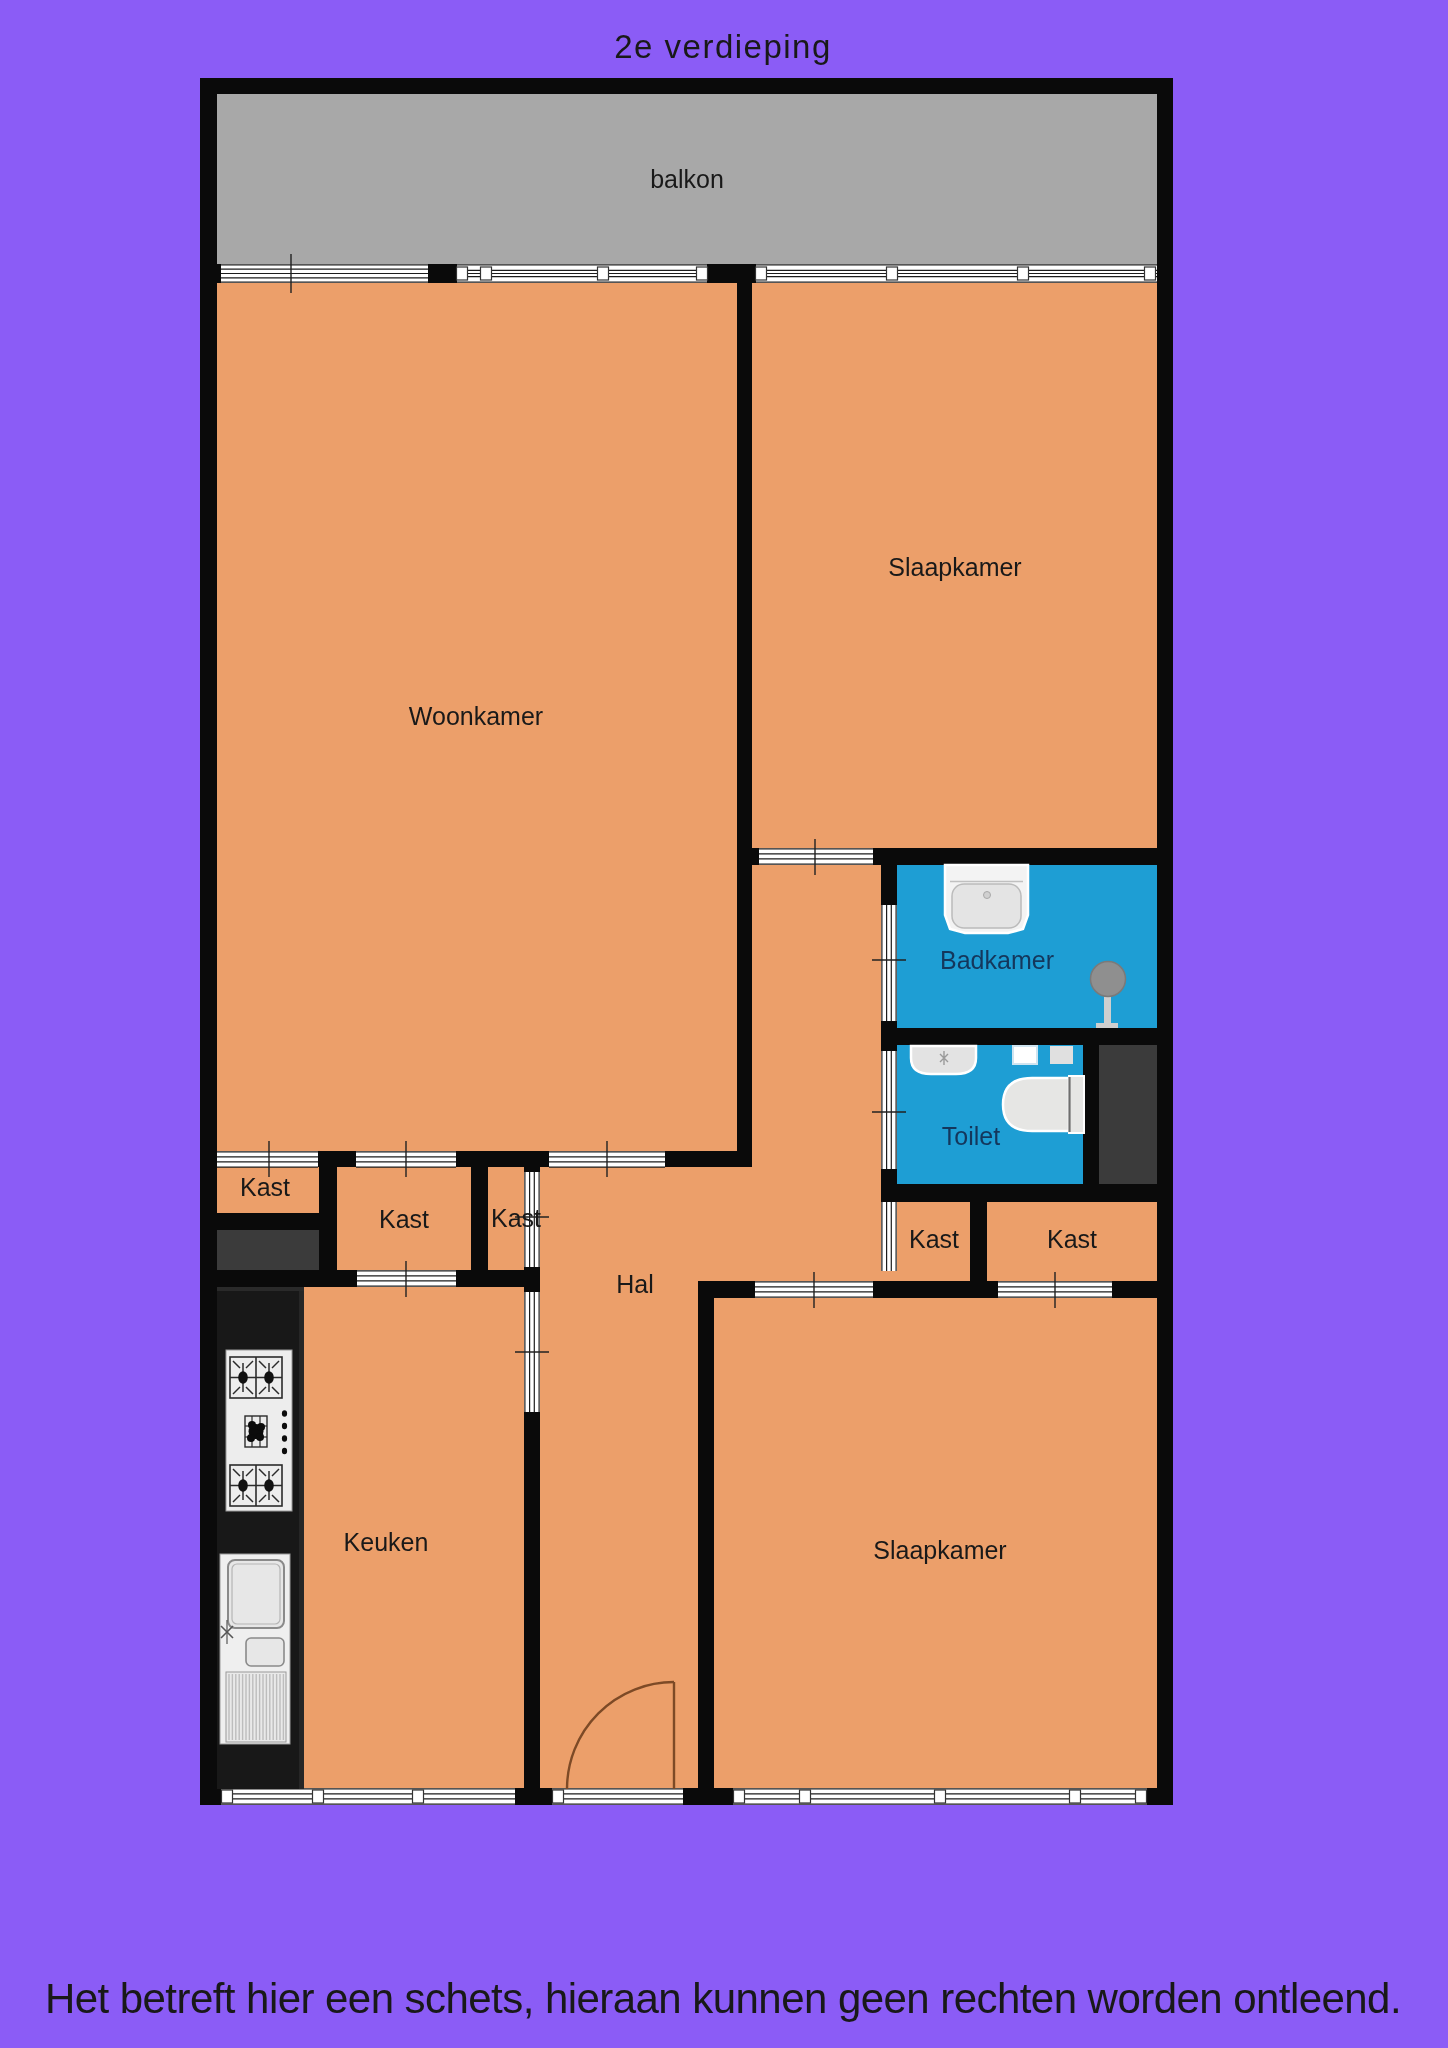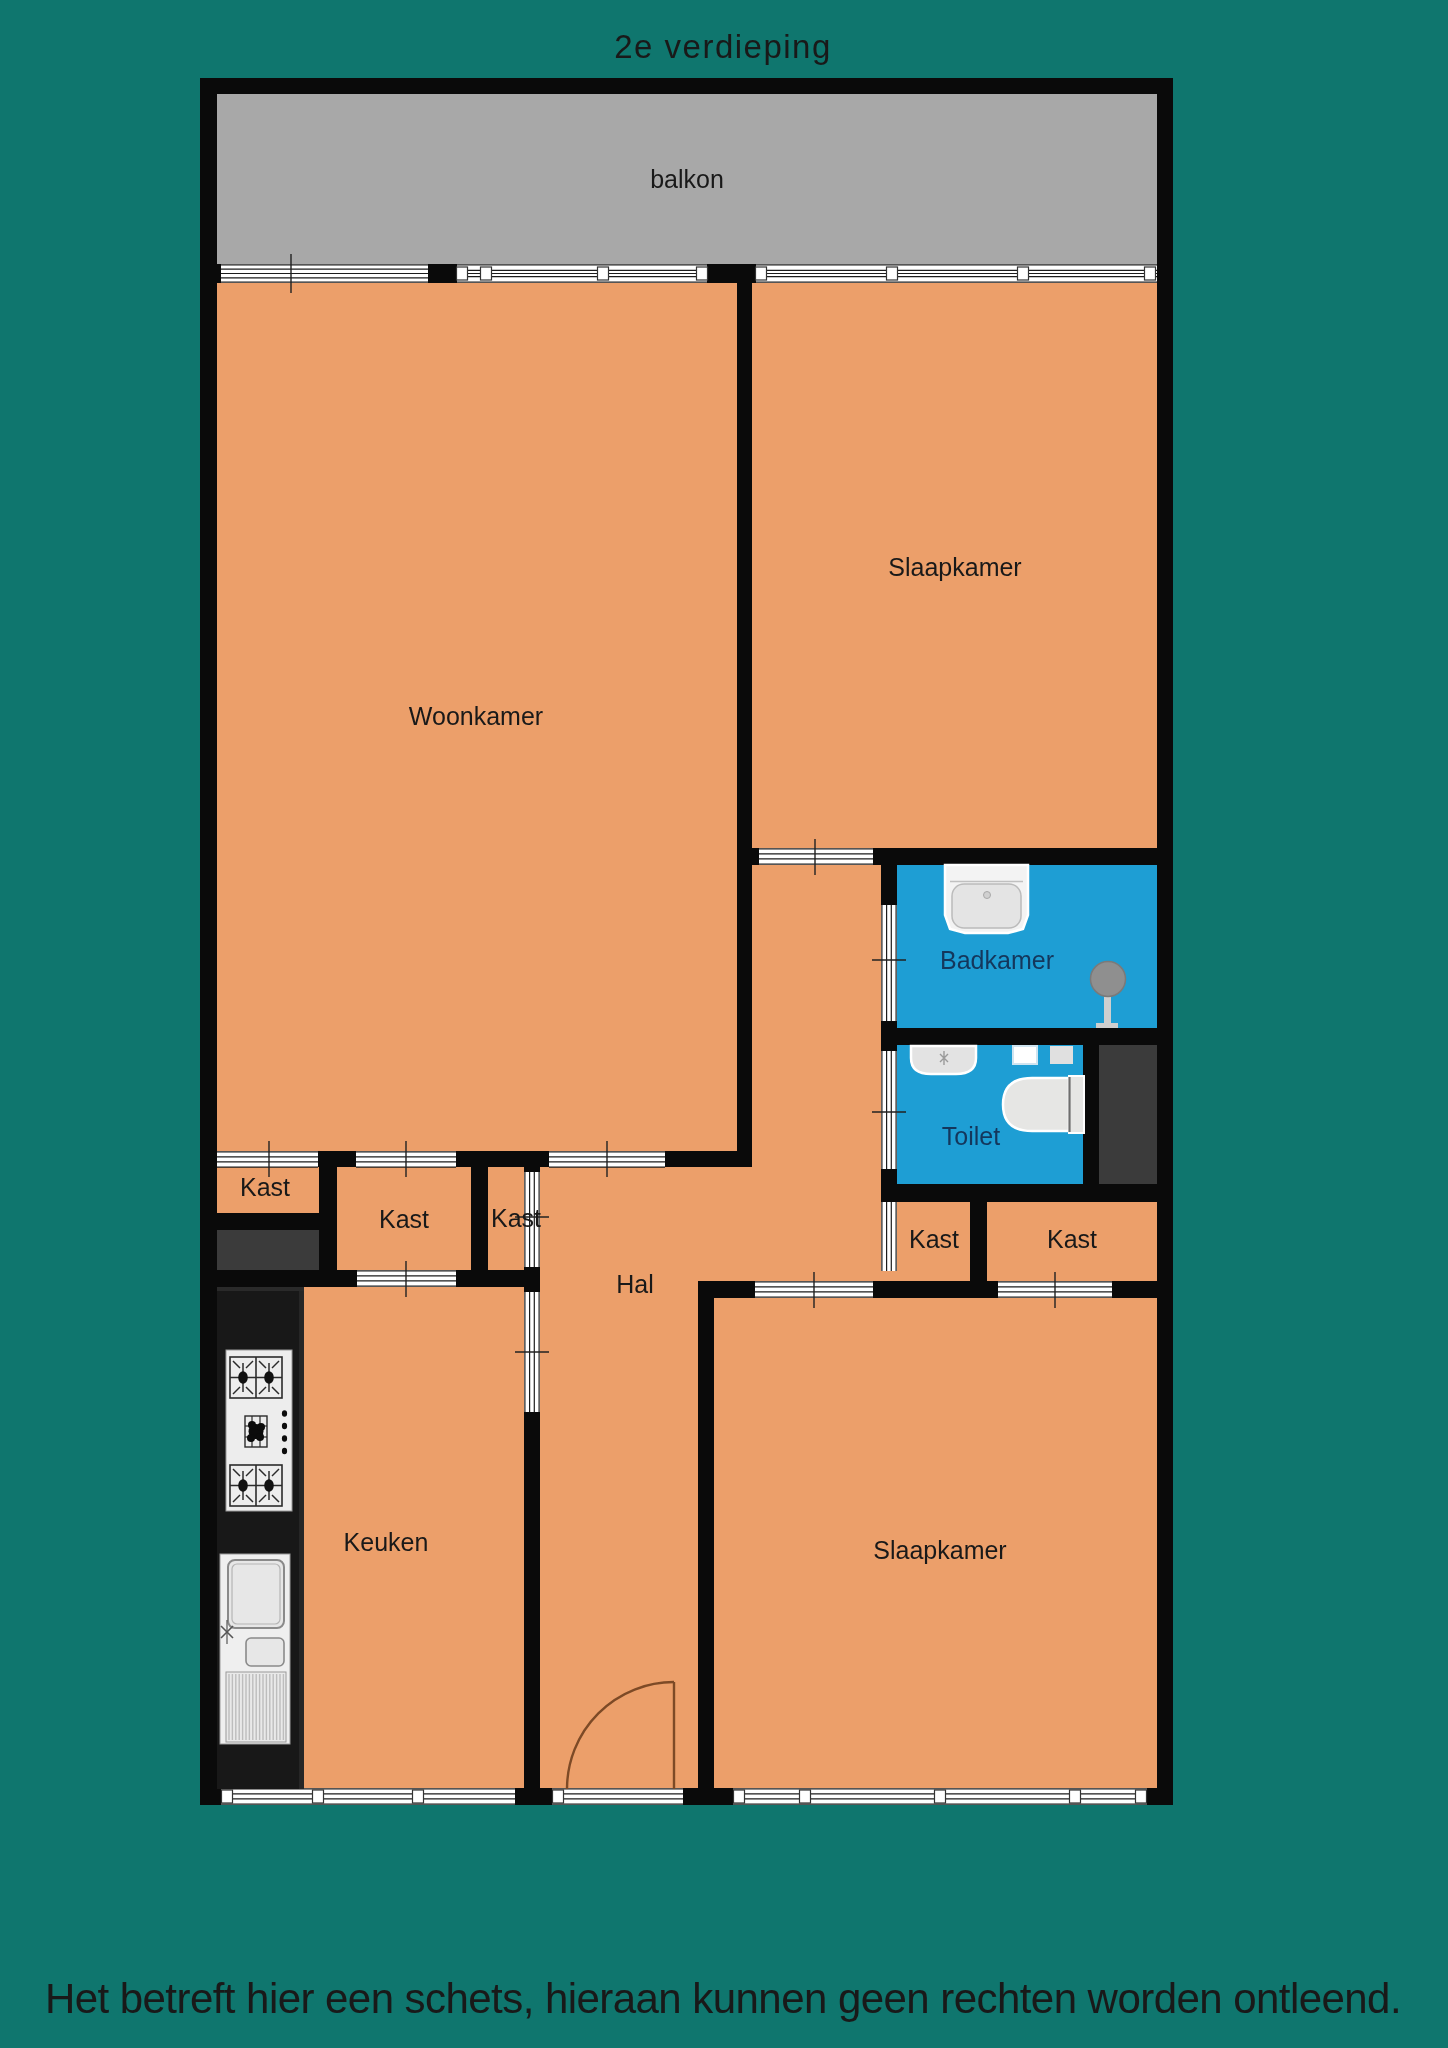--- a/index.html
+++ b/index.html
@@ -1,14 +1,14 @@
 <!DOCTYPE html>
 <html><head><meta charset="utf-8"><style>
 html,body{margin:0;padding:0;background:#fff;}
-#page{position:relative;width:1448px;height:2048px;background:#0f766e;overflow:hidden;font-family:"Liberation Sans",sans-serif;}
+#page{position:relative;width:1448px;height:2048px;background:#8b5cf6;overflow:hidden;font-family:"Liberation Sans",sans-serif;}
 svg{display:block}
 </style></head><body>
 <div id="page">
 <svg width="1448" height="2048" viewBox="0 0 1448 2048">
 <defs>
 <g id="burner4">
   <rect x="0" y="0" width="52" height="41" fill="none" stroke="#2b2b2b" stroke-width="1.6"></rect>
   <line x1="26" y1="0" x2="26" y2="41" stroke="#2b2b2b" stroke-width="1.6"></line>
   <line x1="0" y1="20.5" x2="52" y2="20.5" stroke="#2b2b2b" stroke-width="1.6"></line>
   <line x1="3" y1="4" x2="10" y2="11" stroke="#2b2b2b" stroke-width="1.5"></line>

